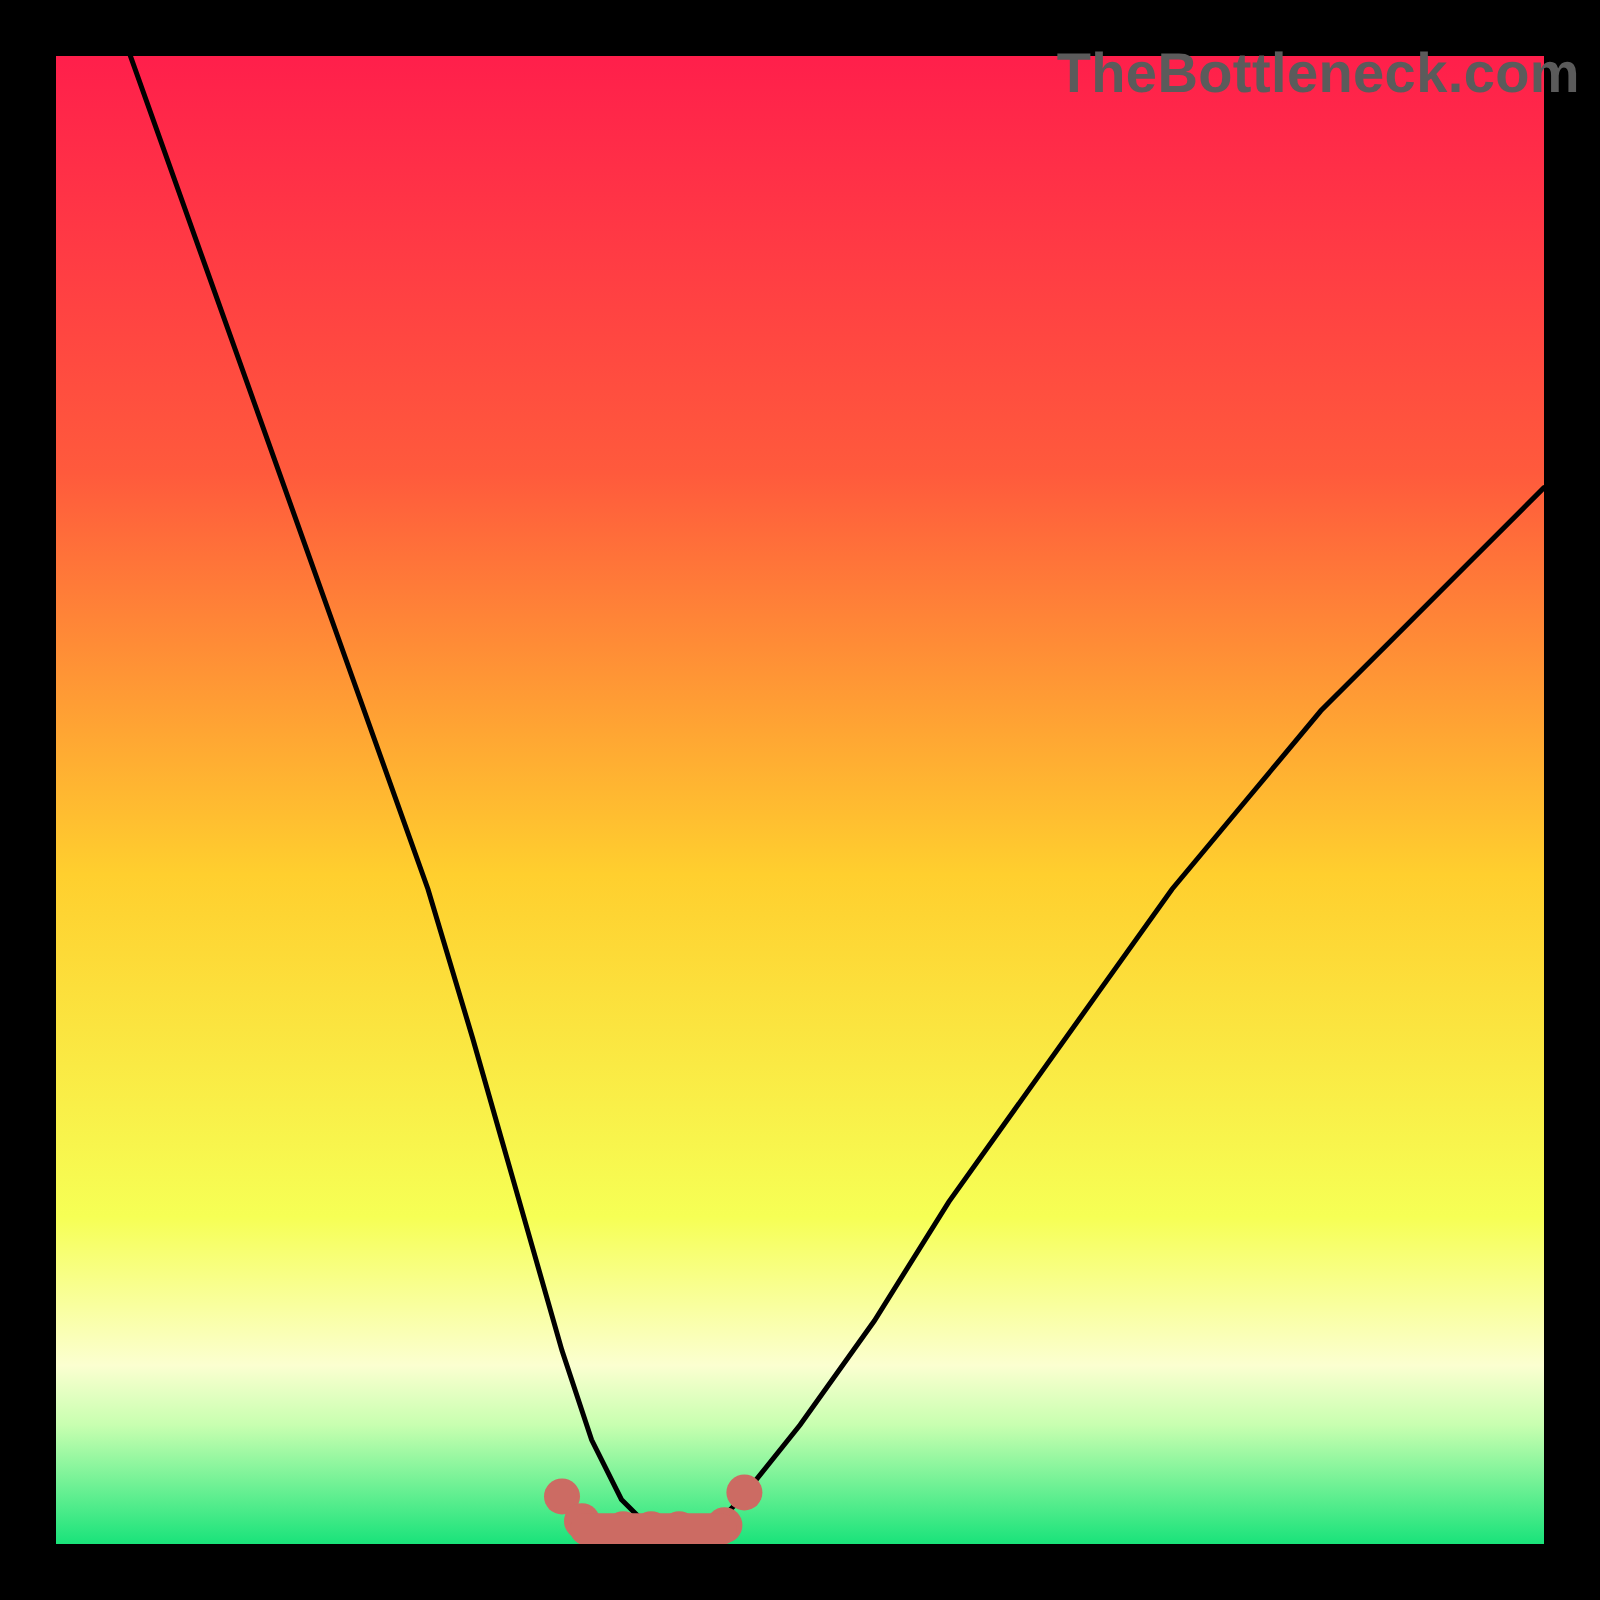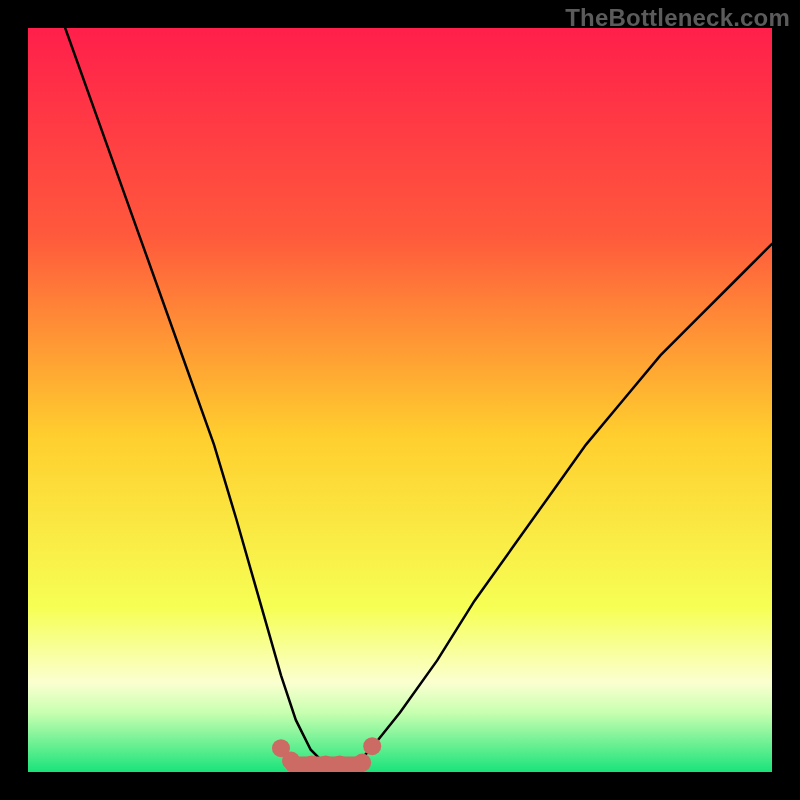--- a/index.html
+++ b/index.html
@@ -21,24 +21,24 @@
   .plot {
     position: absolute;
     left: 28px;
     top: 28px;
     width: 744px;
     height: 744px;
     overflow: hidden;
   }
   .watermark {
     position: absolute;
-    top: 4px;
+    top: 21px;
     right: 10px;
     font-family: Arial, Helvetica, sans-serif;
-    font-size: 24px;
+    font-size: 28px;
     font-weight: 600;
     color: #5b5b5b;
     letter-spacing: 0.2px;
   }
   svg { display: block; }
 </style>
 </head>
 <body>
 
 <div class="frame">

